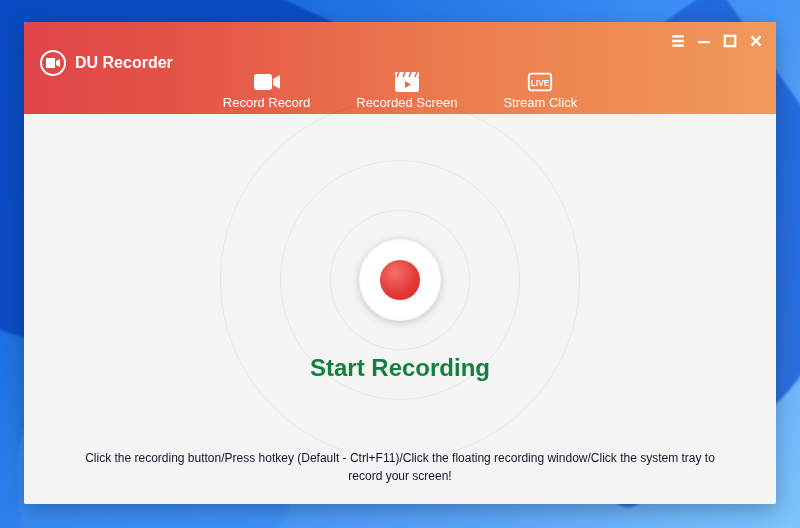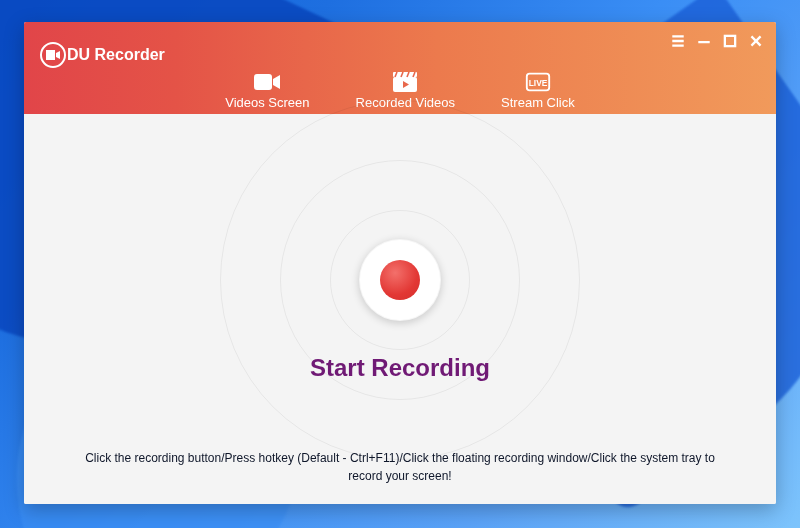--- a/index.html
+++ b/index.html
@@ -30,22 +30,22 @@
   height: 92px;
   background: linear-gradient(90deg, #e14549 0%, #e45347 20%, #ec7a4d 55%, #f19a5b 100%);
   position: relative;
   display: flex;
   align-items: flex-start;
   color: #fff;
 }
 .brand {
   display: flex;
   align-items: center;
-  gap: 1px;
-  padding: 20px 16px;
+  gap: 9px;
+  padding: 28px 16px;
 }
 .brand-logo {
   width: 26px; height: 26px;
   border: 2px solid #fff;
   border-radius: 50%;
   display: flex; align-items: center; justify-content: center;
 }
 .brand-logo svg { width: 14px; height: 10px; fill: #fff; }
 .brand-text { font-size: 16px; font-weight: 600; }
 
@@ -116,21 +116,21 @@
   border-radius: 50%;
 }
 
 .rec-label {
   position: absolute;
   top: 240px;
   left: 0; right: 0;
   text-align: center;
   font-size: 24px;
   font-weight: 700;
-  color: #701a75;
+  color: #15803d;
 }
 
 .hint {
   position: absolute;
   bottom: 19px;
   left: 50px; right: 50px;
   text-align: center;
   font-size: 12px;
   color: #0f172a;
   line-height: 1.5;
@@ -183,35 +183,35 @@
     </div>
 
     <div class="tabs">
       <div class="tab">
         <span class="tab-icon">
           <svg width="28" height="20" viewBox="0 0 28 20">
               <rect x="1" y="2" width="18" height="16" rx="3" fill="#fff"></rect>
               <path d="M20 7 L27 3 V17 L20 13 Z" fill="#fff"></path>
             </svg>
         </span>
-        <span class="tab-label">Videos Screen</span>
+        <span class="tab-label">Record Record</span>
       </div>
       <div class="tab">
         <span class="tab-icon">
           <svg width="26" height="22" viewBox="0 0 26 22">
               <rect x="1" y="6" width="24" height="15" rx="2" fill="#fff"></rect>
               <rect x="1" y="1" width="24" height="5" rx="1" fill="#fff"></rect>
               <line x1="5" y1="1" x2="3" y2="6" stroke="#e8674c" stroke-width="1.6"></line>
               <line x1="11" y1="1" x2="9" y2="6" stroke="#e8674c" stroke-width="1.6"></line>
               <line x1="17" y1="1" x2="15" y2="6" stroke="#e8674c" stroke-width="1.6"></line>
               <line x1="23" y1="1" x2="21" y2="6" stroke="#e8674c" stroke-width="1.6"></line>
               <path d="M11 10 L17 13.5 L11 17 Z" fill="#e8674c"></path>
             </svg>
         </span>
-        <span class="tab-label">Recorded Videos</span>
+        <span class="tab-label">Recorded Screen</span>
       </div>
       <div class="tab">
         <span class="tab-icon">
           <svg width="30" height="20" viewBox="0 0 30 20">
               <rect x="3" y="1" width="24" height="18" rx="3" fill="none" stroke="#fff" stroke-width="2"></rect>
               <text x="15" y="14" text-anchor="middle" font-size="9" font-weight="700" fill="#fff" font-family="Arial">LIVE</text>
             </svg>
         </span>
         <span class="tab-label">Stream Click</span>
       </div>

